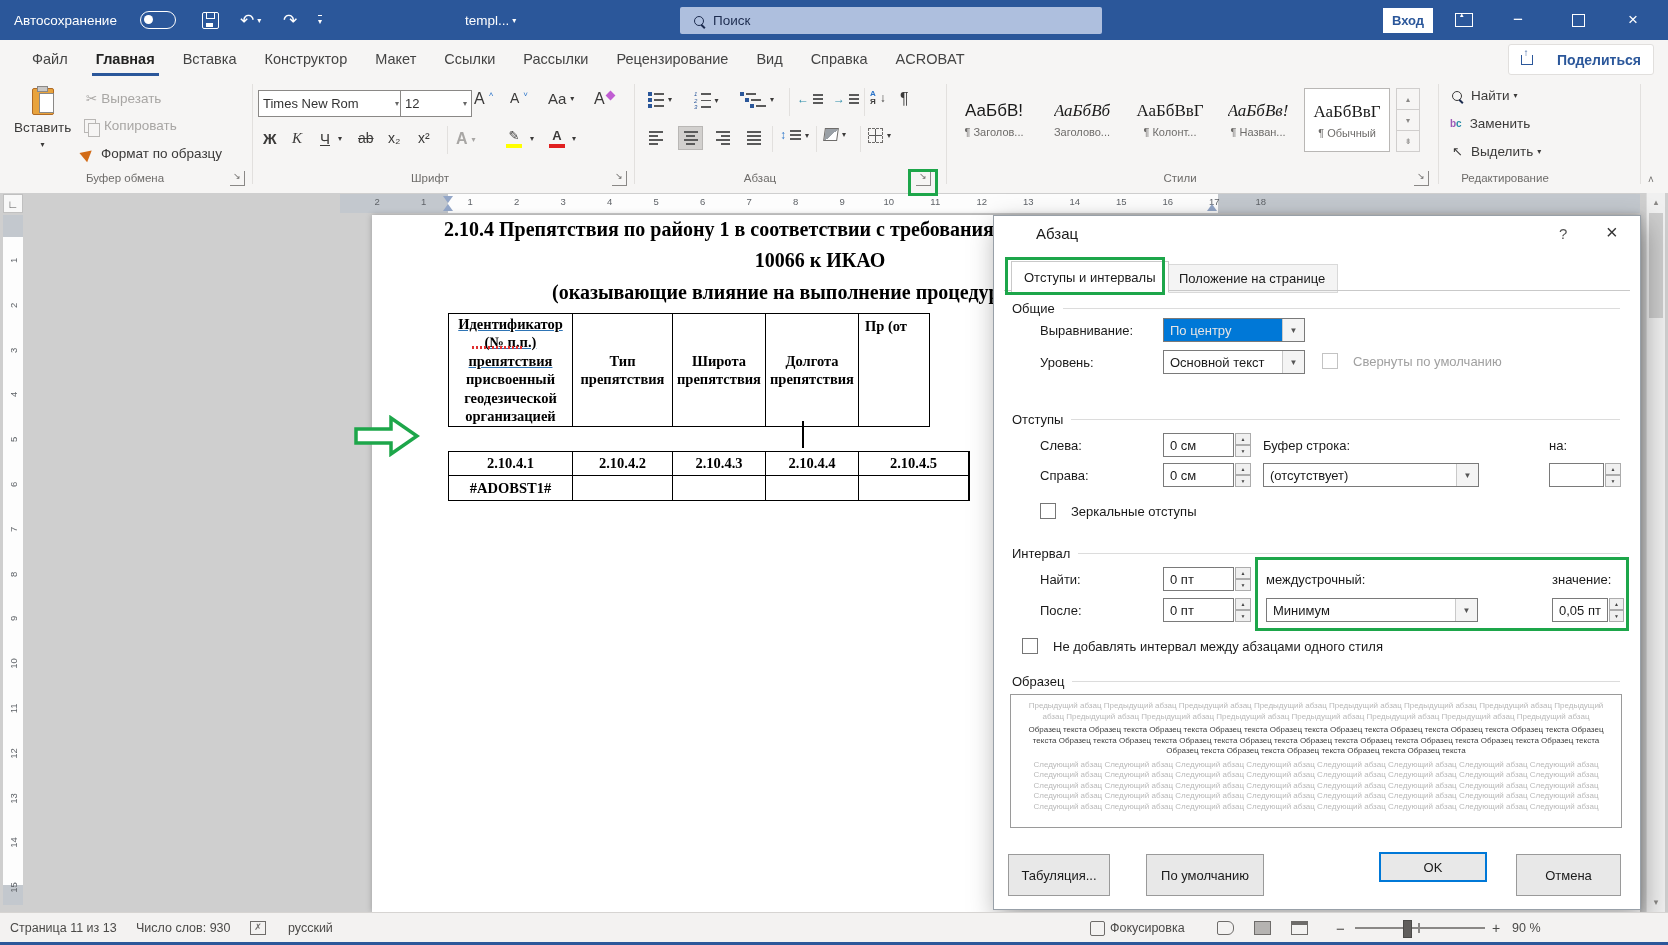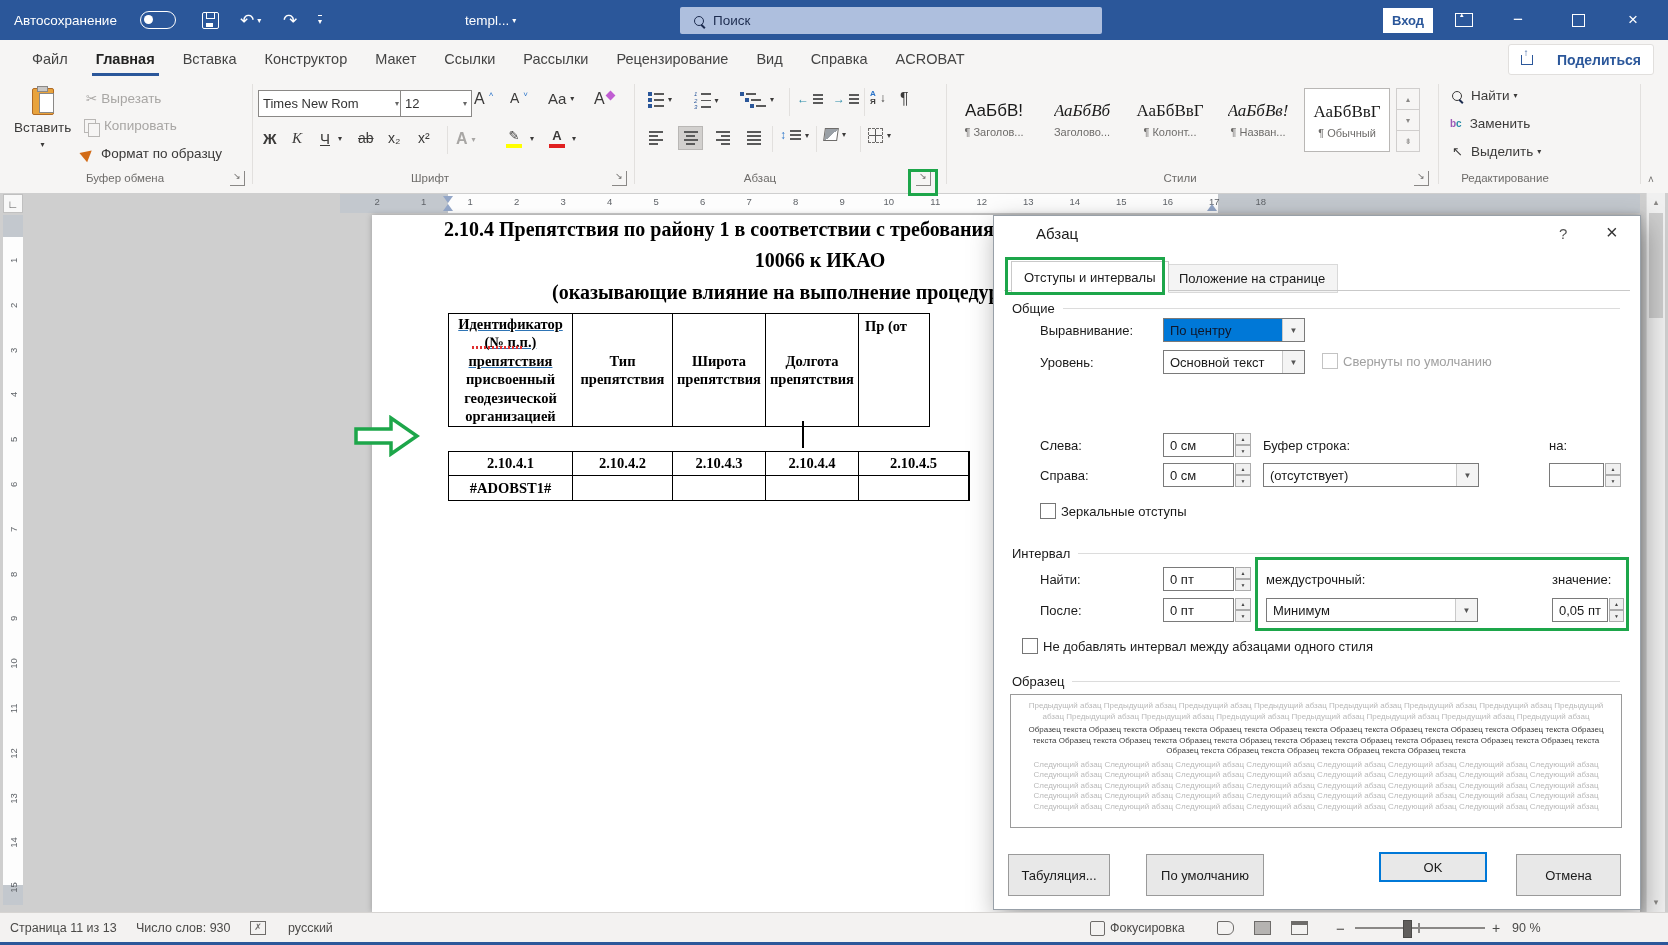--- a/index.html
+++ b/index.html
@@ -107,28 +107,28 @@
     box-shadow:4px 10px 26px rgba(0,0,0,.35);font-size:13px;color:#1a1a1a;}
   .dlg-tab{position:absolute;height:27px;display:flex;align-items:center;padding:0 12px;font-size:13px;}
   .dlg-tab.active{background:#fff;border:1px solid #c9c9c9;border-bottom:1px solid #fff;z-index:2;height:30px;}
   .dlg-tab.idle{background:#f4f4f4;border:1px solid #d9d9d9;}
   .tabline{position:absolute;left:10px;right:10px;top:74px;height:1px;background:#c9c9c9;}
   .sect{position:absolute;display:flex;align-items:center;gap:8px;color:#1a1a1a;font-size:13px;}
   .sect i{display:block;height:1px;background:#dcdcdc;}
   .dlbl{position:absolute;font-size:13px;color:#1a1a1a;white-space:nowrap;}
   .dcombo{position:absolute;height:24px;background:#fff;border:1px solid #7a7a7a;box-sizing:border-box;display:flex;}
   .dcombo .val{flex:1;display:flex;align-items:center;padding:0 6px;font-size:13px;white-space:nowrap;overflow:hidden;}
-  .dcombo .val.sel{background:#0078d7;color:#0f172a;}
+  .dcombo .val.sel{background:#0078d7;color:#e5e5e5;}
   .dcombo .btn{width:21px;background:#f4f4f4;border-left:1px solid #c9c9c9;display:flex;align-items:center;justify-content:center;font-size:8px;color:#555;}
   .spin{position:absolute;height:24px;display:flex;box-sizing:border-box;}
   .spin .val{background:#fff;border:1px solid #7a7a7a;flex:1;display:flex;align-items:center;padding:0 6px;font-size:13px;white-space:nowrap;}
   .spin .btns{width:16px;display:flex;flex-direction:column;margin-left:1px;}
   .spin .btns i{flex:1;background:#f0f0f0;border:1px solid #acacac;font-style:normal;font-size:5px;color:#444;
     display:flex;align-items:center;justify-content:center;}
-  .chk{position:absolute;display:flex;align-items:center;gap:5px;font-size:13px;color:#1a1a1a;}
+  .chk{position:absolute;display:flex;align-items:center;gap:15px;font-size:13px;color:#1a1a1a;}
   .chk .box{width:14px;height:14px;border:1px solid #767676;background:#fff;flex:0 0 auto;}
   .chk.dis{color:#a0a0a0;} .chk.dis .box{border-color:#c3c3c3;}
   .pvbox{position:absolute;border:1px solid #9a9a9a;background:#fff;padding:6px 10px;box-sizing:border-box;overflow:hidden;}
   .pvbox p{margin:0 0 3px 0;font-size:8px;line-height:10.5px;text-align:center;overflow:hidden;}
   .pvgrey{color:#b9b9b9;max-height:21px;} .pvdark{color:#3c3c3c;max-height:32px;} .pvnext{color:#b9b9b9;max-height:53px;}
   .dbtn{position:absolute;height:42px;background:#e8e8e8;border:1px solid #9a9a9a;display:flex;align-items:center;
     justify-content:center;font-size:13px;color:#1a1a1a;box-sizing:border-box;}
   .dbtn.ok{border:2px solid #0078d7;}
   
   .greenbox{position:absolute;border:3px solid #1da64a;box-sizing:border-box;z-index:50;}
@@ -584,20 +584,24 @@
     <div class="dlbl" style="left:46px;top:139px;">Уровень:</div>
     <div class="dcombo" style="left:169px;top:134px;width:142px;">
       <span class="val">Основной текст</span>
         <span class="btn">▼</span>
       </div>
     <label class="chk dis" style="left:328px;top:137px;">
       <span class="box"></span>
         <span>Свернуты по умолчанию</span>
       </label>
 
+    <div class="sect" style="left:18px;top:196px;width:608px;">
+        <span>Отступы</span>
+        <i style="flex:1;"></i>
+      </div>
     <div class="dlbl" style="left:46px;top:222px;">Слева:</div>
     <div class="spin" style="left:169px;top:217px;width:88px;">
       <span class="val">0 см</span>
         <span class="btns">
           <i>▲</i>
           <i>▼</i>
         </span>
       </div>
     <div class="dlbl" style="left:269px;top:222px;">Буфер строка:</div>
     <div class="dlbl" style="left:555px;top:222px;">на:</div>

